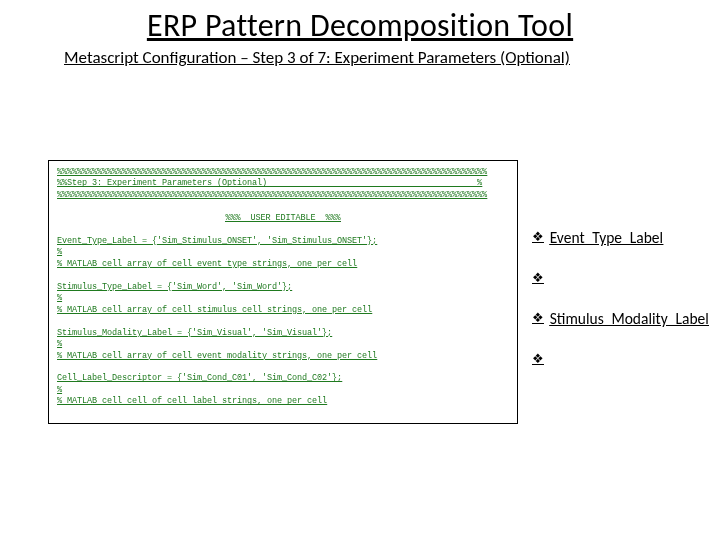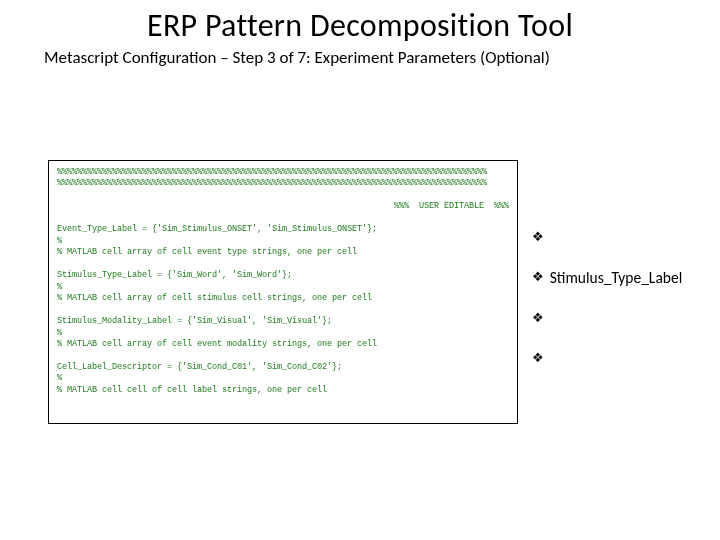--- a/index.html
+++ b/index.html
@@ -1,35 +1,35 @@
 <!DOCTYPE html>
 <html><head>
 <meta charset="utf-8">
 <style>
-  * { box-sizing: border-box; margin: 0; padding: 0; }
+  * { box-sizing: border-box; margin: 0; padding: 0; text-decoration: underline; }
   body {
     width: 720px;
     height: 540px;
     background: #fff;
     font-family: Calibri, Arial, sans-serif;
     color: #000;
     overflow: hidden;
     position: relative;
   }
   .title {
     font-size: 32px;
     font-weight: 400;
     text-align: center;
     padding-top: 6px;
     letter-spacing: 0.3px;
   }
   .subtitle {
     font-size: 17px;
     text-align: left;
-    padding-left: 44px;
+    padding-left: 64px;
     padding-top: 2px;
   }
   .content {
     position: absolute;
     top: 160px;
     left: 48px;
     display: flex;
     align-items: flex-start;
   }
   .codebox {
@@ -48,21 +48,21 @@
     letter-spacing: -0.1px;
   }
   .codebox pre .banner-line {
     display: block;
     width: 100%;
     overflow: hidden;
     text-overflow: clip;
   }
   .centered {
     display: block;
-    text-align: right;
+    text-align: center;
   }
   .bullets {
     margin-left: 14px;
     padding-top: 68px;
     width: 180px;
   }
   .bullets .item {
     display: flex;
     align-items: flex-start;
     margin-bottom: 22px;
@@ -76,21 +76,21 @@
   }
 </style>
 </head>
 <body>
 
 <div class="title">ERP Pattern Decomposition Tool</div>
 <div class="subtitle">Metascript Configuration – Step 3 of 7: Experiment Parameters (Optional)</div>
 
 <div class="content">
   <div class="codebox">
-    <pre><span class="banner-line">%%%%%%%%%%%%%%%%%%%%%%%%%%%%%%%%%%%%%%%%%%%%%%%%%%%%%%%%%%%%%%%%%%%%%%%%%%%%%%%%%%%%%%</span><span class="banner-line">%%%%%%%%%%%%%%%%%%%%%%%%%%%%%%%%%%%%%%%%%%%%%%%%%%%%%%%%%%%%%%%%%%%%%%%%%%%%%%%%%%%%%%</span>
+    <pre><span class="banner-line">%%%%%%%%%%%%%%%%%%%%%%%%%%%%%%%%%%%%%%%%%%%%%%%%%%%%%%%%%%%%%%%%%%%%%%%%%%%%%%%%%%%%%%</span><span class="banner-line">%%Step 3: Experiment Parameters (Optional)                                          %</span><span class="banner-line">%%%%%%%%%%%%%%%%%%%%%%%%%%%%%%%%%%%%%%%%%%%%%%%%%%%%%%%%%%%%%%%%%%%%%%%%%%%%%%%%%%%%%%</span>
 <span class="centered">%%%  USER EDITABLE  %%%</span>
 <span>Event_Type_Label = {'Sim_Stimulus_ONSET', 'Sim_Stimulus_ONSET'};</span>
 <span>%</span>
 <span>% MATLAB cell array of cell event type strings, one per cell</span>
 
 <span>Stimulus_Type_Label = {'Sim_Word', 'Sim_Word'};</span>
 <span>%</span>
 <span>% MATLAB cell array of cell stimulus cell strings, one per cell</span>
 
 <span>Stimulus_Modality_Label = {'Sim_Visual', 'Sim_Visual'};</span>
@@ -98,25 +98,26 @@
 <span>% MATLAB cell array of cell event modality strings, one per cell</span>
 
 <span>Cell_Label_Descriptor = {'Sim_Cond_C01', 'Sim_Cond_C02'};</span>
 <span>%</span>
 <span>% MATLAB cell cell of cell label strings, one per cell</span></pre>
   </div>
 
   <div class="bullets">
     <div class="item">
       <span class="diamond">❖</span>
+      <span>Event_Type_Label</span>
     </div>
     <div class="item">
       <span class="diamond">❖</span>
-      <span>Stimulus_Type_Label</span>
     </div>
     <div class="item">
       <span class="diamond">❖</span>
+      <span>Stimulus_Modality_Label</span>
     </div>
     <div class="item">
       <span class="diamond">❖</span>
     </div>
   </div>
 </div>
 
 </body></html>

